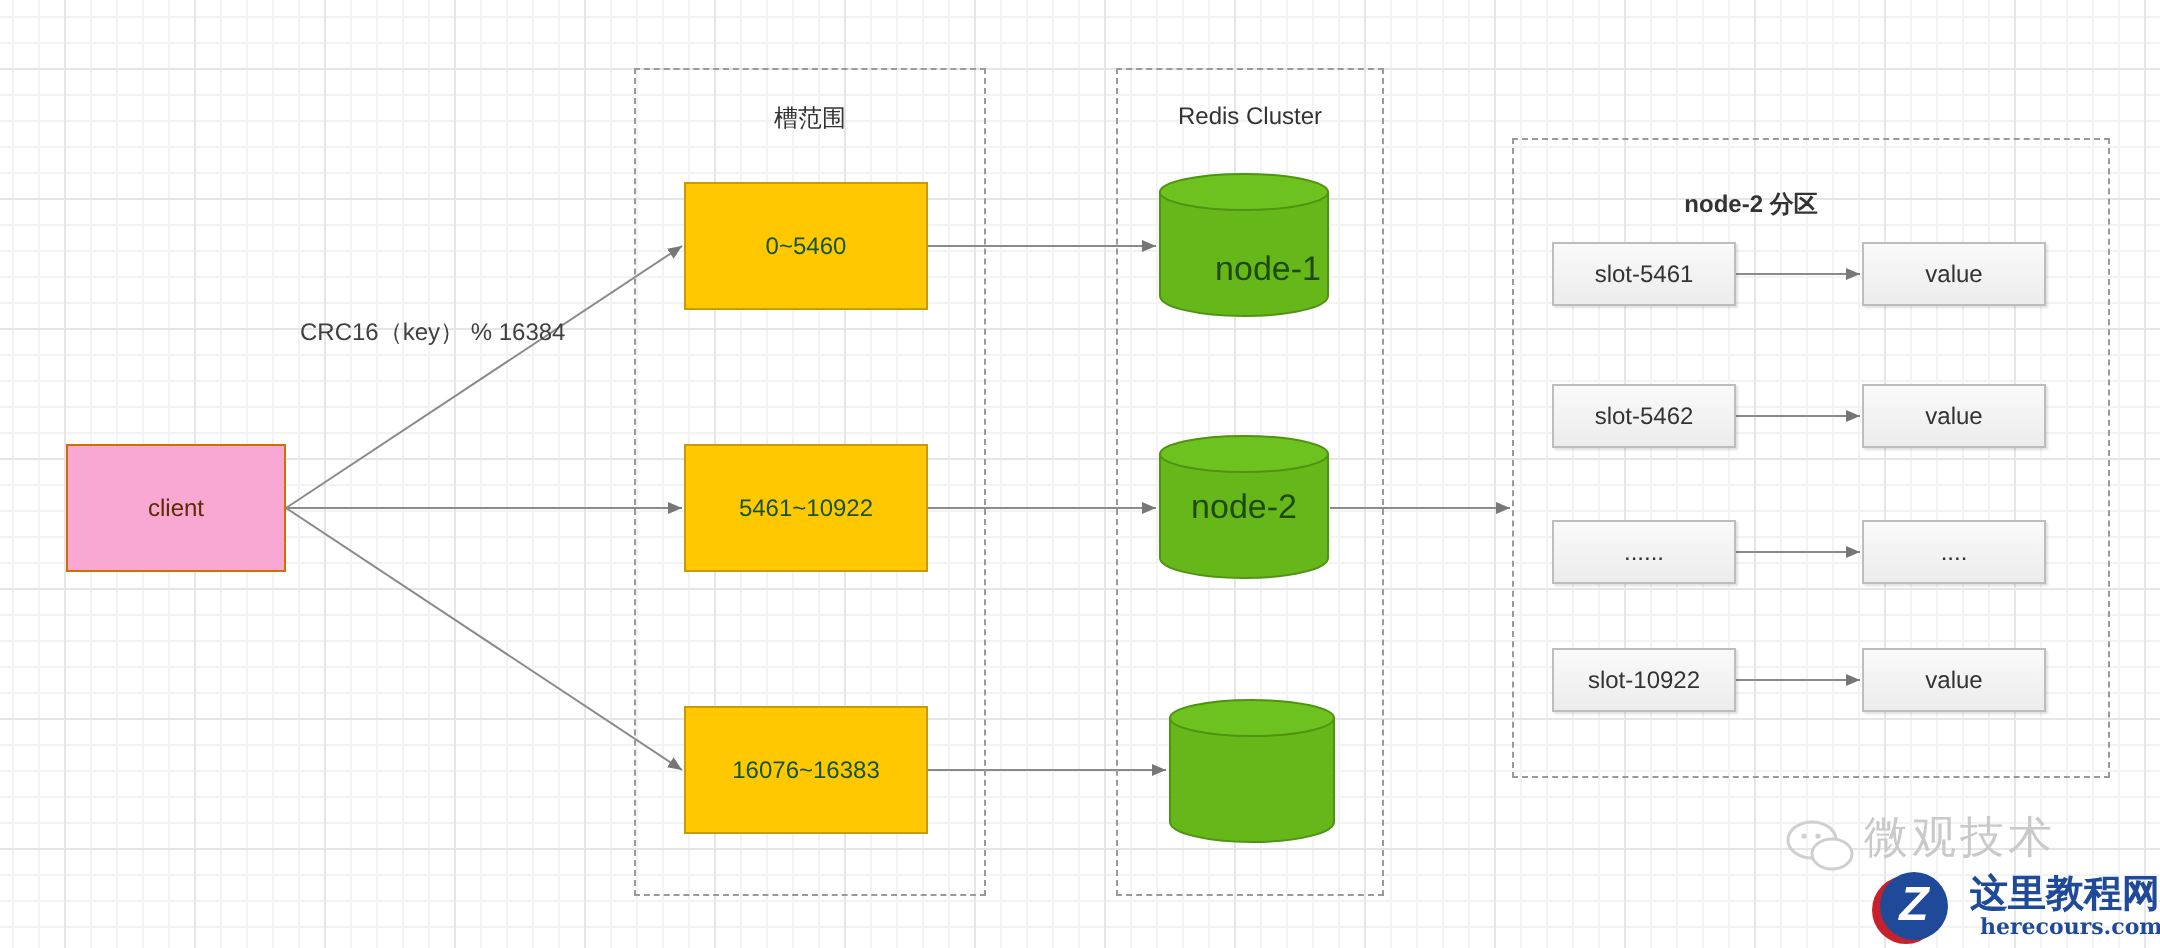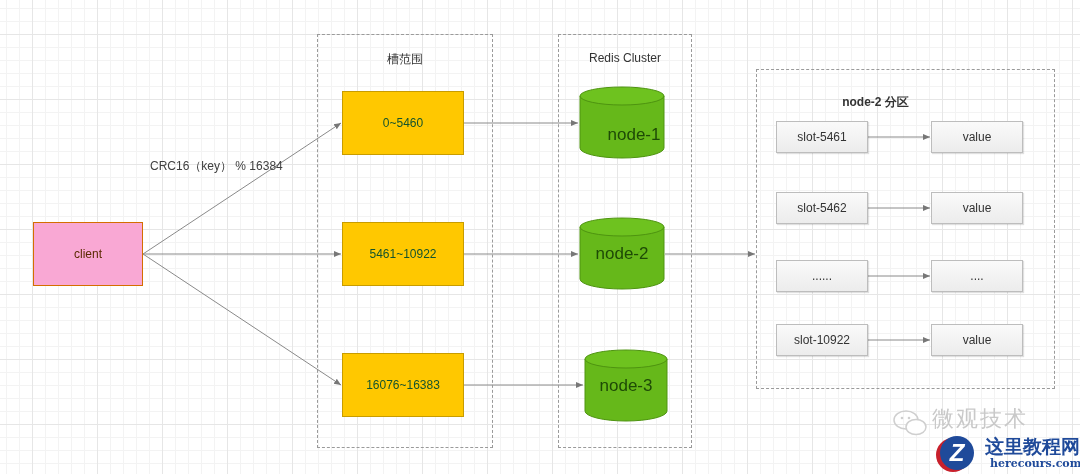--- a/index.html
+++ b/index.html
@@ -115,21 +115,20 @@
     <path d="M2,10 L2,62 A42,10 0 0 0 86,62 L86,10 Z" fill="#66b81a" stroke="#4e9410" stroke-width="1"></path>
     <ellipse cx="44" cy="10" rx="42" ry="9" fill="#6ec21f" stroke="#4e9410" stroke-width="1"></ellipse>
   </svg>
   <div class="abs node-label" style="left:0;top:20px;width:88px;height:34px;">node-2</div>
 </div>
 <div class="abs" style="left:583px;top:349px;width:86px;height:74px;">
   <svg class="abs" width="86" height="74" style="left:0;top:0;">
     <path d="M2,10 L2,62 A41,10 0 0 0 84,62 L84,10 Z" fill="#66b81a" stroke="#4e9410" stroke-width="1"></path>
     <ellipse cx="43" cy="10" rx="41" ry="9" fill="#6ec21f" stroke="#4e9410" stroke-width="1"></ellipse>
   </svg>
-  <div class="abs node-label" style="left:0;top:20px;width:86px;height:34px;">node-3</div>
 </div>
 
 <div class="abs part-box" style="left:776px;top:121px;">
   <span>slot-5461</span>
 </div>
 <div class="abs part-box" style="left:931px;top:121px;">
   <span>value</span>
 </div>
 
 <div class="abs part-box" style="left:776px;top:192px;">

